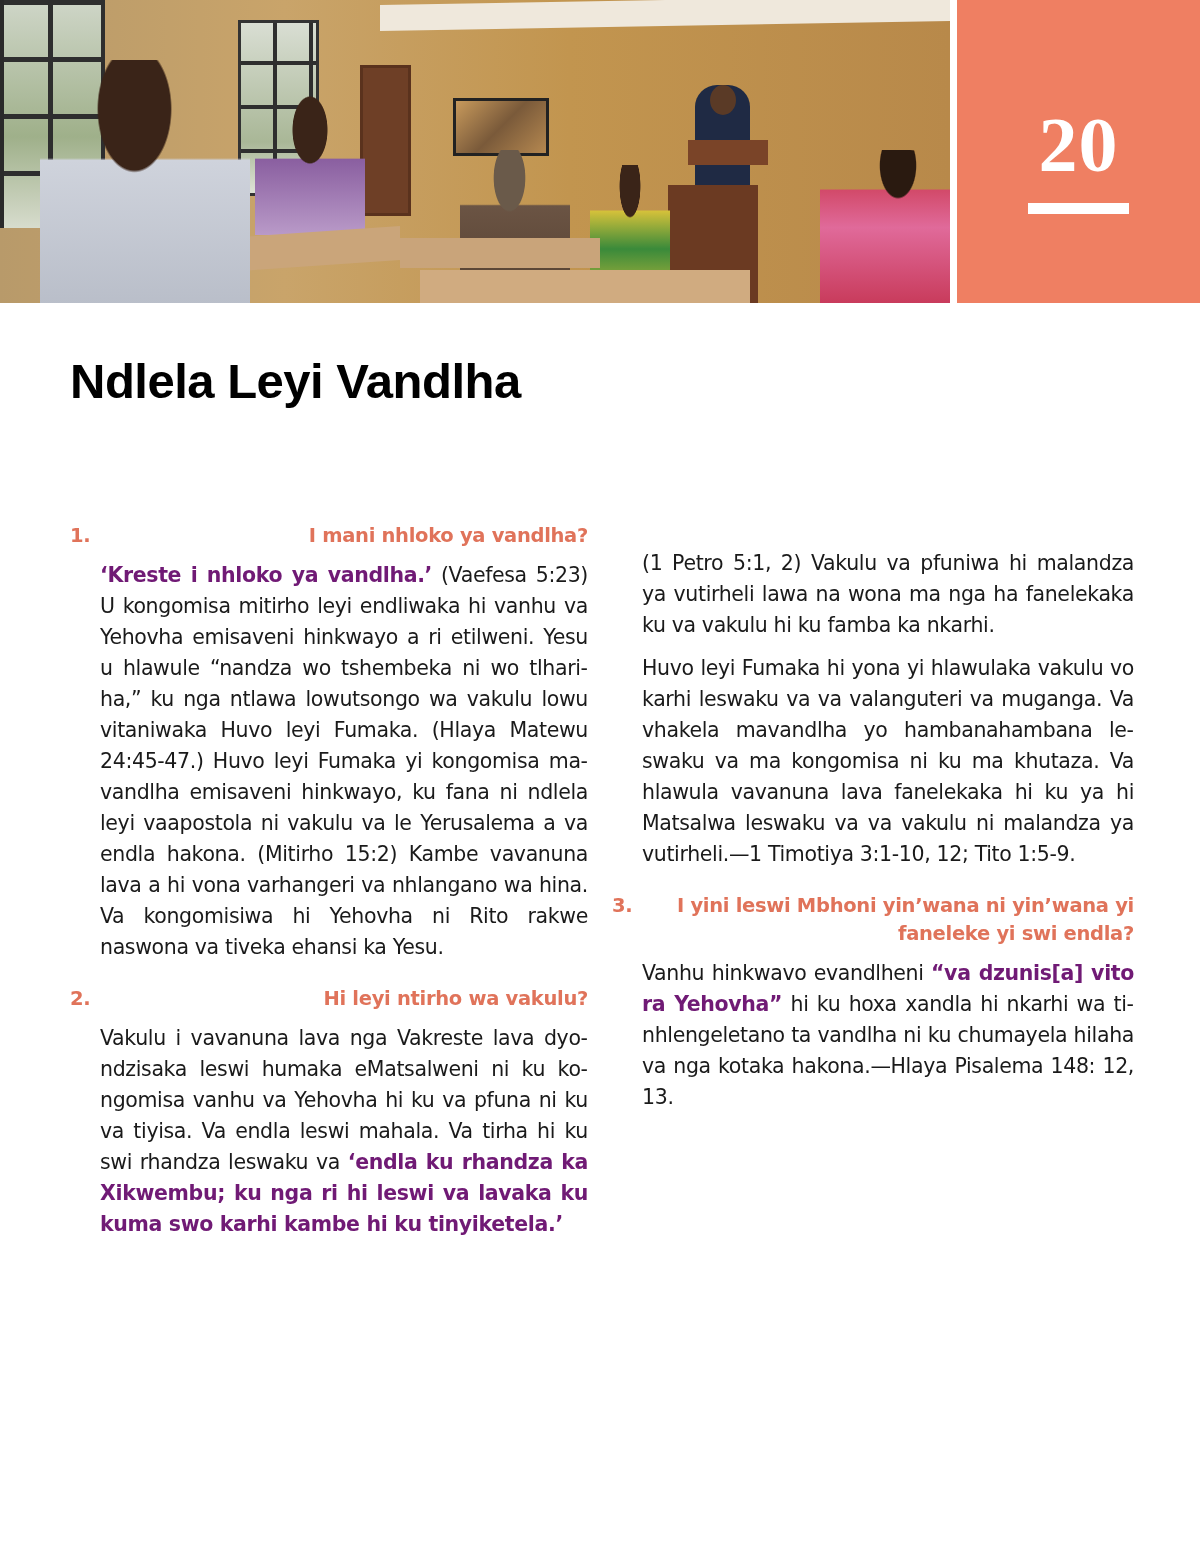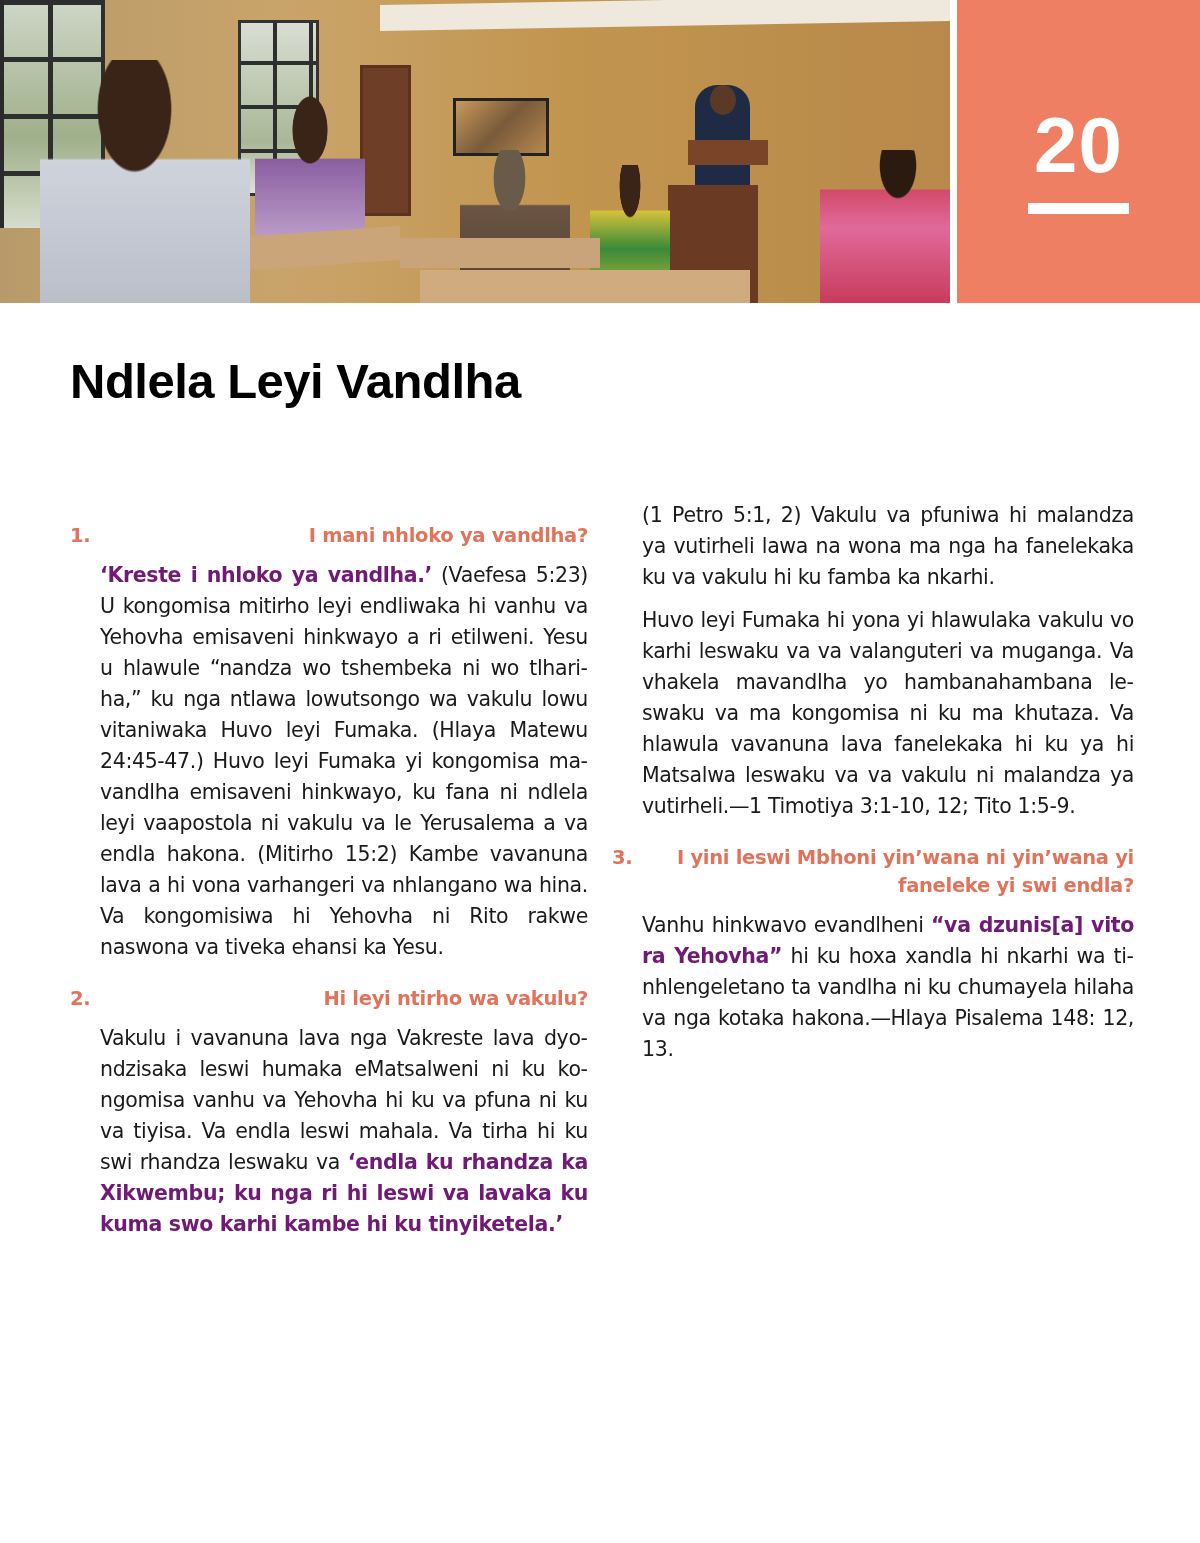--- a/index.html
+++ b/index.html
@@ -28,30 +28,30 @@
   .hero .person2 { position:absolute; left:255px; top:95px; width:110px; height:140px; background:radial-gradient(ellipse at 50% 25%, #3a2418 0 22%, transparent 23%), linear-gradient(180deg,transparent 0 45%, #8a5fa0 46%, #b99ac8); border-radius:40px 40px 0 0; }
   .hero .person3 { position:absolute; left:460px; top:150px; width:110px; height:155px; background:radial-gradient(ellipse at 45% 18%, #6a5a4a 0 18%, transparent 19%), linear-gradient(180deg,transparent 0 35%, #6b5444 36%, #54402f); border-radius:40px 40px 0 0; }
   .hero .person4 { position:absolute; left:590px; top:165px; width:80px; height:140px; background:radial-gradient(ellipse at 50% 15%, #3a2418 0 18%, transparent 19%), linear-gradient(180deg,transparent 0 32%, #d4c13a 33%, #3a8a3a 60%, #d4c13a); border-radius:30px 30px 0 0; }
   .hero .person5 { position:absolute; left:820px; top:150px; width:130px; height:155px; background:radial-gradient(ellipse at 60% 10%, #2a1a10 0 16%, transparent 17%), linear-gradient(180deg,transparent 0 25%, #d24a6a 26%, #e06a9a 50%, #c83a5a); border-radius:40px 40px 0 0; }
   .hero .bench1 { position:absolute; left:140px; top:235px; width:260px; height:34px; background:#caa57a; transform:skewY(-4deg); }
   .hero .bench2 { position:absolute; left:400px; top:238px; width:200px; height:30px; background:#c9a47a; }
   .hero .bench3 { position:absolute; left:420px; top:270px; width:330px; height:33px; background:#d0ab80; }
 
   
   .chapter-badge { position:absolute; left:957px; top:0; width:243px; height:303px; background:#ef7f62; }
-  .chapter-number { position:absolute; left:0; right:0; top:100px; text-align:center; color:#ffffff; font-family:Liberation Sans, sans-serif; font-weight:bold; font-size:78px; line-height:90px; letter-spacing:1px; }
+  .chapter-number { position:absolute; left:0; right:0; top:100px; text-align:center; color:#ffffff; font-family:Liberation Serif, serif; font-weight:bold; font-size:78px; line-height:90px; letter-spacing:1px; }
   .chapter-rule { position:absolute; left:1028px; top:203px; width:101px; height:11px; background:#ffffff; }
 
   
   .page-title { position:absolute; left:70px; top:352px; width:620px; font-family:Liberation Sans, sans-serif; font-weight:bold; font-size:49px; line-height:58px; color:#000; letter-spacing:-0.5px; margin:0; }
 
   
   .col { position:absolute; top:500px; font-size:20.5px; line-height:31px; color:#1a1a1a; font-family:"DejaVu Sans", sans-serif; }
   .col-left { left:70px; width:518px; }
-  .col-right { left:612px; width:522px; }
+  .col-right { left:612px; width:522px;margin-top:48px; }
   .para { margin:0 0 12px 30px; text-align:justify; hyphens:manual; letter-spacing:-0.35px; }
   .q { color:#e0735a; font-weight:bold; font-size:19.5px; line-height:28px; margin:22px 0 10px 0; display:flex; letter-spacing:-0.3px; }
   .q .qn { width:30px; flex:0 0 30px; }
   .q .qt { flex:1;text-align:right; }
   b { font-weight:bold; color:#701a75; }
 </style>
 </head>
 <body>
 
 <div class="hero">

